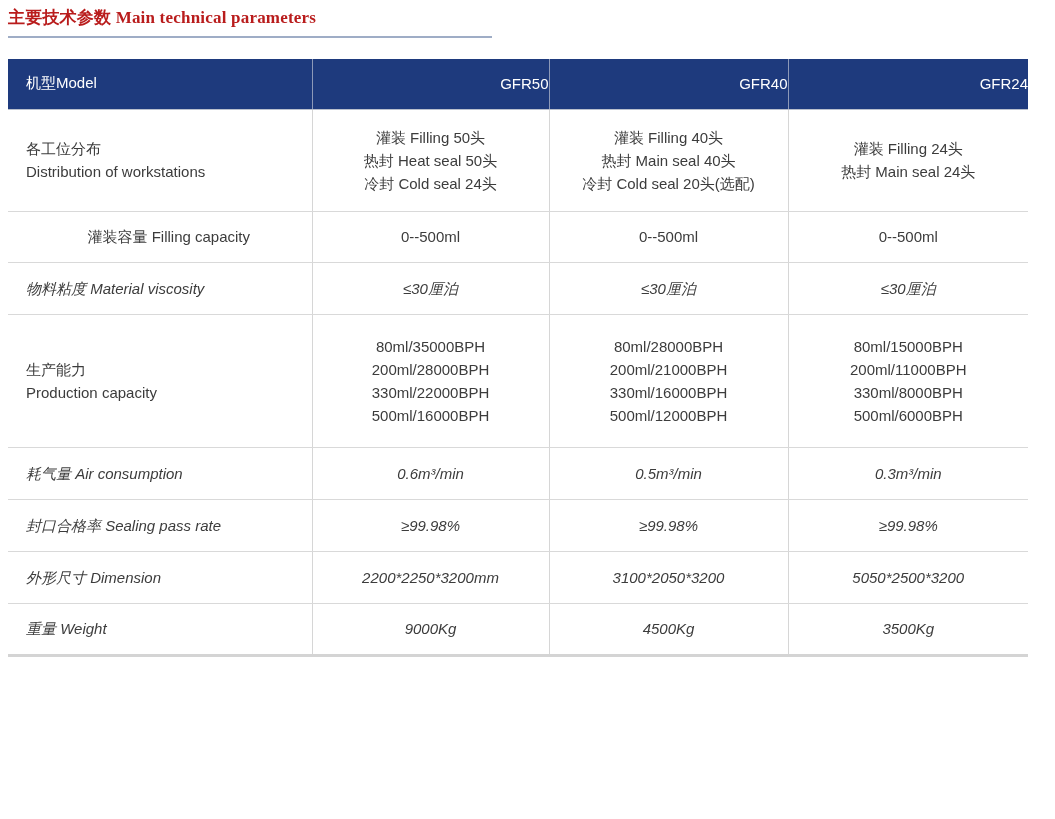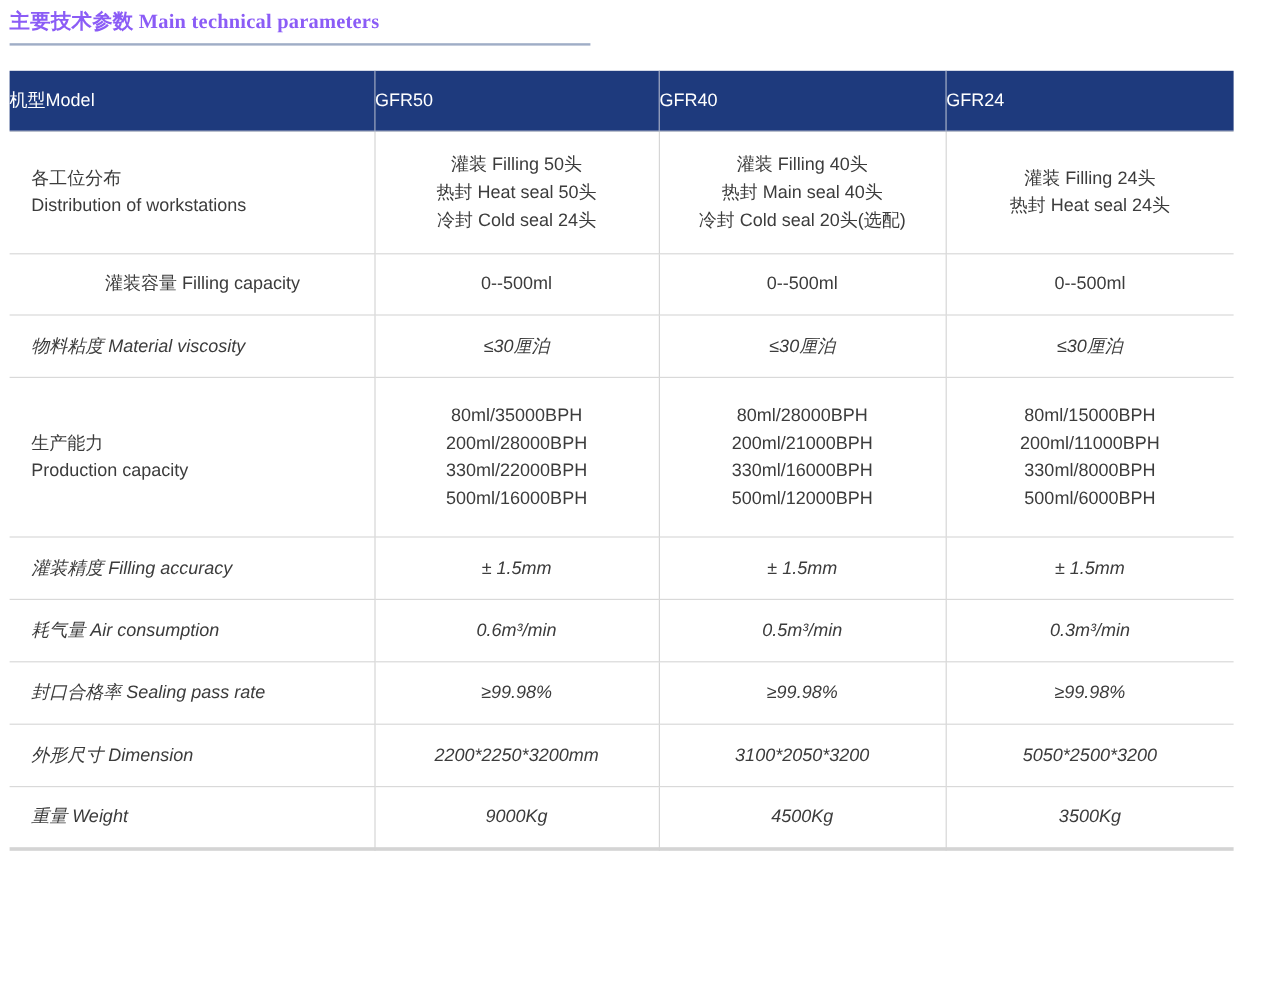--- a/index.html
+++ b/index.html
@@ -18,21 +18,21 @@
   .title-block {
     margin: 6px 0 0 8px;
     width: 484px;
     padding-bottom: 7px;
     border-bottom: 2px solid #9fadc6;
   }
   .page-title {
     font-family: "Liberation Serif", "DejaVu Serif", serif;
     font-weight: bold;
     font-size: 17px;
-    color: #8b5cf6;
+    color: #b91c1c;
     white-space: nowrap;
     letter-spacing: 0.2px;
   }
   table.spec {
     margin: 21px 0 0 8px;
     width: 1020px;
     border-collapse: collapse;
     table-layout: fixed;
     border-bottom: 3px solid #d4d4d4;
   }
@@ -46,22 +46,23 @@
     font-weight: normal;
     font-size: 15px;
     height: 50px;
     border-right: 1px solid #8d99b8;
     border-bottom: 1px solid #b9bfcc;
     vertical-align: middle;
   }
   thead th:last-child { border-right: none; margin-top: 35px; }
   thead th.label-col {
     text-align: left;
+    padding-left: 18px;
   }
-  thead th.model-col { text-align: left; }
+  thead th.model-col { text-align: right; }
   tbody td {
     font-size: 15px;
     color: #3c3c3c;
     vertical-align: middle;
     border-right: 1px solid #d6d6d6;
     border-bottom: 1px solid #d9d9d9;
     white-space: pre-line;
     line-height: 23px;
   }
   tbody td:last-child { border-right: none; }
@@ -104,21 +105,21 @@
       <tr class="rh-m">
         <td class="label">各工位分布
 Distribution of workstations</td>
         <td class="val">灌装 Filling 50头
 热封 Heat seal 50头
 冷封 Cold seal 24头</td>
         <td class="val">灌装 Filling 40头
 热封 Main seal 40头
 冷封 Cold seal 20头(选配)</td>
         <td class="val">灌装 Filling 24头
-热封 Heat seal 24头</td>
+热封 Main seal 24头</td>
       </tr>
       <tr class="rh-s">
         <td class="label">灌装容量 Filling capacity</td>
         <td class="val">0--500ml</td>
         <td class="val">0--500ml</td>
         <td class="val">0--500ml</td>
       </tr>
       <tr class="rh">
         <td class="label">物料粘度 Material viscosity</td>
         <td class="val">≤30厘泊</td>
@@ -133,26 +134,20 @@
 330ml/22000BPH
 500ml/16000BPH</td>
         <td class="val">80ml/28000BPH
 200ml/21000BPH
 330ml/16000BPH
 500ml/12000BPH</td>
         <td class="val">80ml/15000BPH
 200ml/11000BPH
 330ml/8000BPH
 500ml/6000BPH</td>
-      </tr>
-      <tr class="rh">
-        <td class="label">灌装精度 Filling accuracy</td>
-        <td class="val">± 1.5mm</td>
-        <td class="val">± 1.5mm</td>
-        <td class="val">± 1.5mm</td>
       </tr>
       <tr class="rh">
         <td class="label">耗气量 Air consumption</td>
         <td class="val">0.6m³/min</td>
         <td class="val">0.5m³/min</td>
         <td class="val">0.3m³/min</td>
       </tr>
       <tr class="rh">
         <td class="label">封口合格率 Sealing pass rate</td>
         <td class="val">≥99.98%</td>

